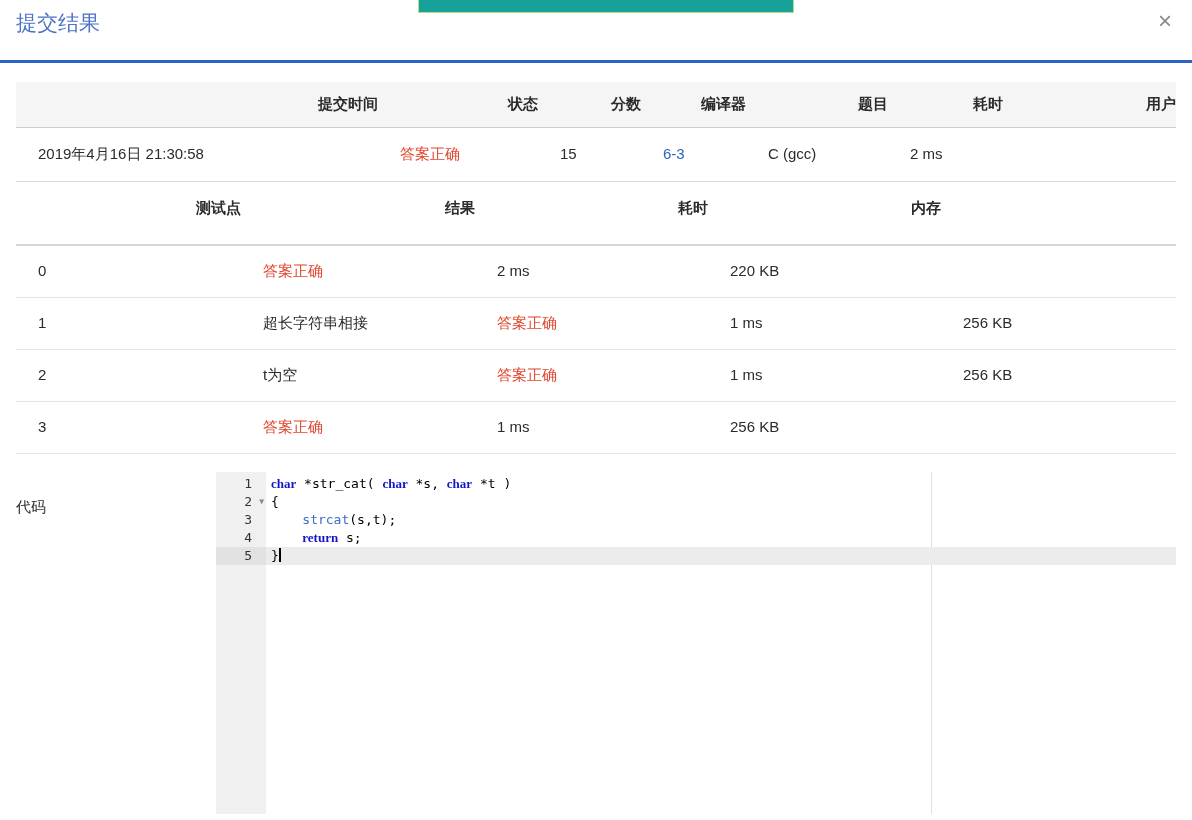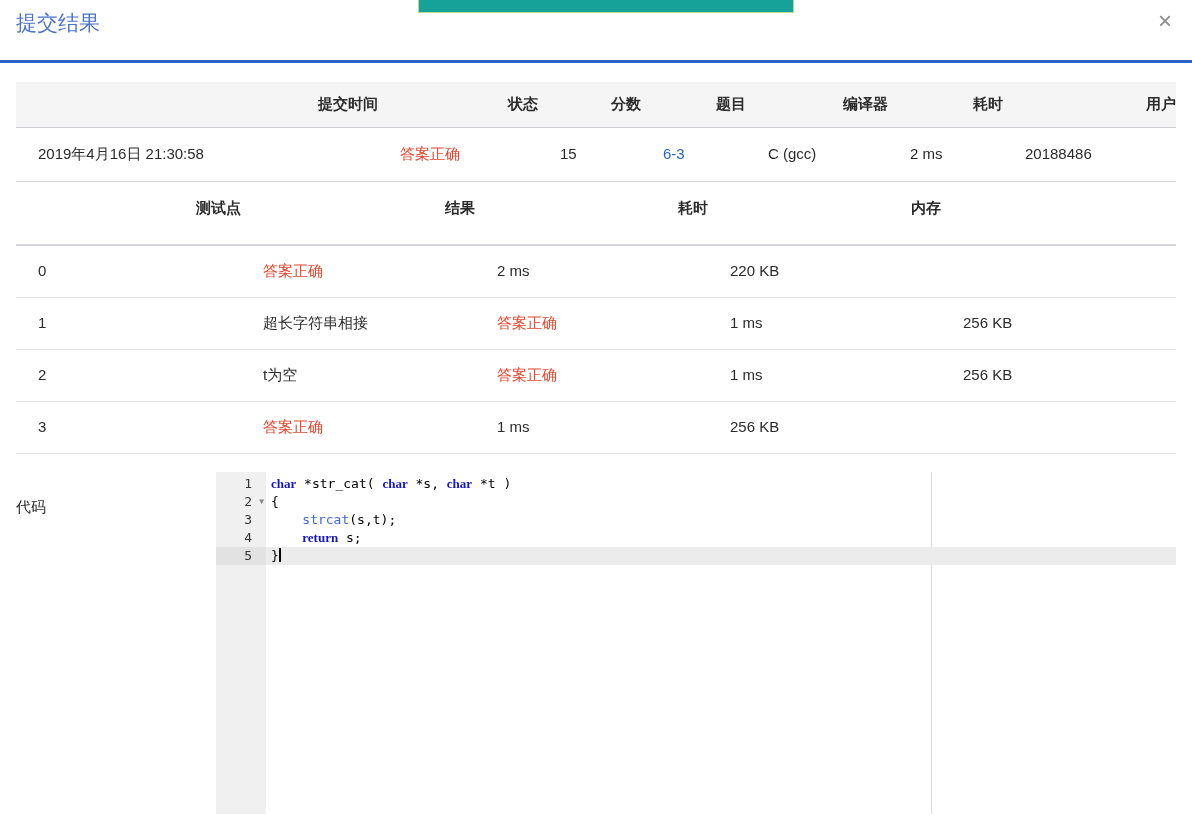--- a/index.html
+++ b/index.html
@@ -67,33 +67,32 @@
   <span class="close-btn">×</span>
 </div>
 
 <section class="content">
 
   <div class="table t1">
     <div class="row hrow t1grid">
       <div class="cell">提交时间</div>
       <div class="cell">状态</div>
       <div class="cell">分数</div>
+      <div class="cell">编译器</div>
       <div class="cell">题目</div>
-      <div class="cell">编译器</div>
       <div class="cell">耗时</div>
       <div class="cell">用户</div>
     </div>
     <div class="row trow t1grid">
       <div class="cell">2019年4月16日 21:30:58</div>
       <div class="cell red">答案正确</div>
       <div class="cell">15</div>
       <div class="cell"><a class="link">6-3</a></div>
       <div class="cell">C (gcc)</div>
       <div class="cell">2 ms</div>
-      <div class="cell">20188486</div>
     </div>
   </div>
 
   <div class="table t2">
     <div class="row hrow t2grid">
       <div class="cell">测试点</div>
       <div class="cell">结果</div>
       <div class="cell">耗时</div>
       <div class="cell">内存</div>
     </div>

